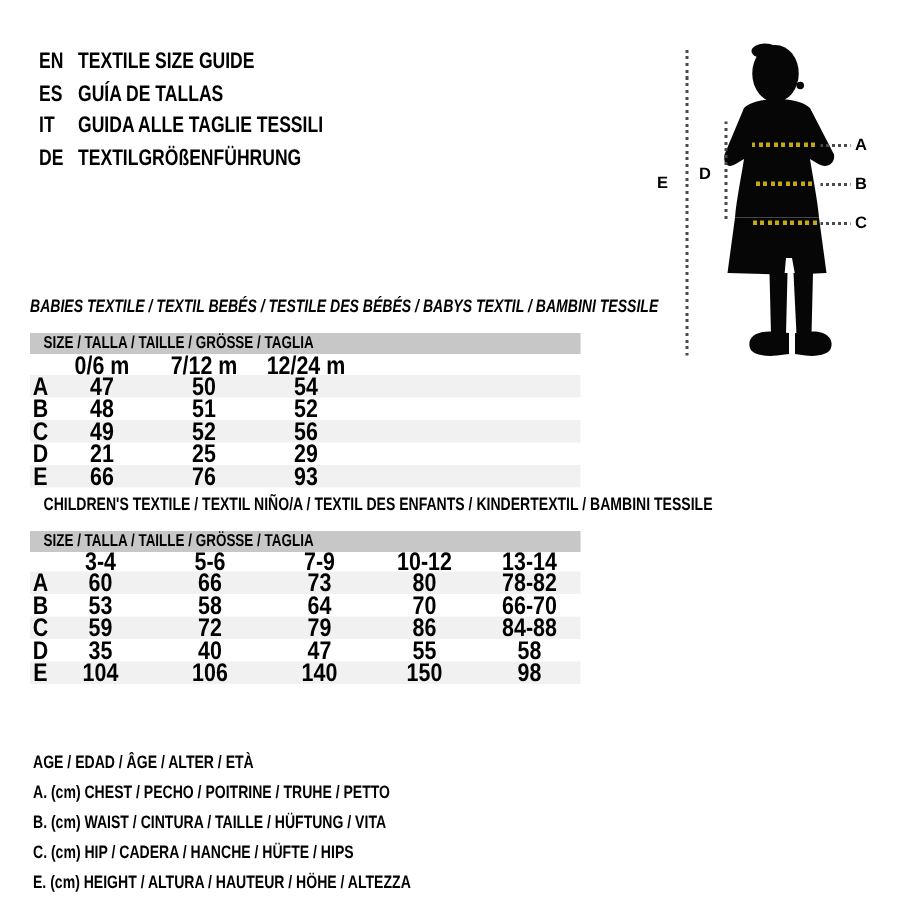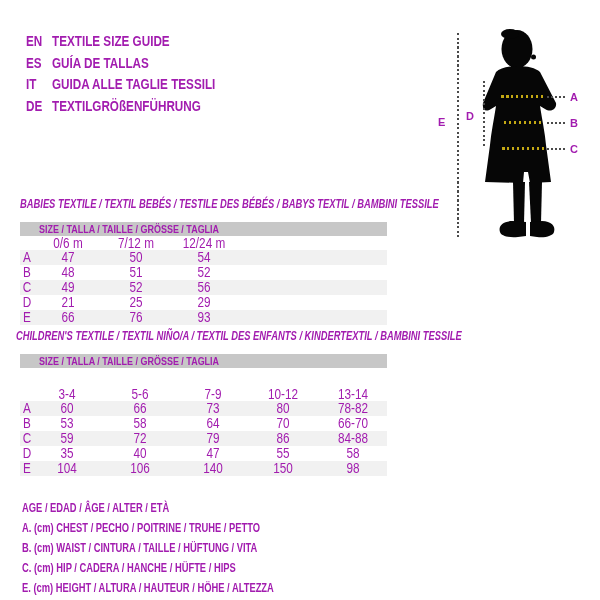--- a/index.html
+++ b/index.html
@@ -1,40 +1,40 @@
 <!DOCTYPE html>
 <html><head>
 <meta charset="utf-8">
 <style>
   html,body { margin:0; padding:0; background:#fff; }
   .page {
     position:relative; width:600px; height:600px; background:#ffffff;
-    font-family:"Liberation Sans", sans-serif; color:#a21caf; overflow:hidden;
+    font-family:"Liberation Sans", sans-serif; color:#000000; overflow:hidden;
   }
   .abs { position:absolute; }
   
   .cx  { display:inline-block; transform:scaleX(0.78); transform-origin:0 50%; white-space:nowrap; }
 
   
   .titles { left:26px; top:30px; }
   .trow { display:flex; height:21.5px; line-height:21.5px; font-size:15px; font-weight:700; }
   .trow .code { width:26px; }
 
   
   .vdot { width:2px; background-image:repeating-linear-gradient(to bottom,#4a4a4a 0 2px,transparent 2px 4.5px); }
   .hdot-y { height:2.5px; background-image:repeating-linear-gradient(to right,#c3a813 0 2.5px,transparent 2.5px 5px); }
   .hdot-g { height:2px; background-image:repeating-linear-gradient(to right,#4a4a4a 0 2px,transparent 2px 4px); }
   .mletter { font-size:11px; font-weight:700; line-height:12px; }
 
   
   .sheading { font-size:12px; font-weight:700; line-height:13px; }
-  .sizebar  { width:367px; height:14px; background:#c7c7c7; line-height:14px; font-size:11.5px; font-weight:700; padding-left:19px; box-sizing:border-box; }
-
-  
-  .tbl { width:367px; font-size:14px; font-weight:400; }
+  .sizebar  { width:367px; height:14px; background:#c7c7c7; line-height:14px; font-size:11.5px; font-weight:700; padding-left:9px; box-sizing:border-box; }
+
+  
+  .tbl { width:367px; font-size:17px; font-weight:700; }
   .grid-b { display:grid; grid-template-columns:14px 68px 68px 68px 1fr; }
   .grid-c { display:grid; grid-template-columns:14px 66px 80px 66px 74px 66px 1fr; }
   .hrow { height:13px; line-height:13px; }
   .drow { height:15px; line-height:15px; }
   .band { background:#f1f1f1; }
   .tbl .c { text-align:center; transform:scaleX(0.84); transform-origin:center; }
 
   
   .legend { left:22px; top:470px;margin-top:28px; }
   .lgline { height:20px; line-height:20px; font-size:12px; font-weight:700; }
@@ -138,27 +138,27 @@
     </div>
     <div class="grid-b drow band">
       <div class="c">E</div>
       <div class="c">66</div>
       <div class="c">76</div>
       <div class="c">93</div>
       <div></div>
     </div>
   </div>
 
-  <div class="abs sheading" style="left:16px; top:330px;font-style:italic;">
+  <div class="abs sheading" style="left:29px; top:330px;">
     <span class="cx">CHILDREN'S TEXTILE / TEXTIL NIÑO/A / TEXTIL DES ENFANTS / KINDERTEXTIL / BAMBINI TESSILE</span>
   </div>
   <div class="abs sizebar" style="left:20px; top:354px;">
     <span class="cx">SIZE / TALLA / TAILLE / GRÖSSE / TAGLIA</span>
   </div>
-  <div class="abs tbl" style="left:20px; top:368px;margin-top:20px;">
+  <div class="abs tbl" style="left:20px; top:368px;">
     <div class="grid-c hrow">
       <div></div>
       <div class="c">3-4</div>
       <div class="c">5-6</div>
       <div class="c">7-9</div>
       <div class="c">10-12</div>
       <div class="c">13-14</div>
       <div></div>
     </div>
     <div class="grid-c drow band">

